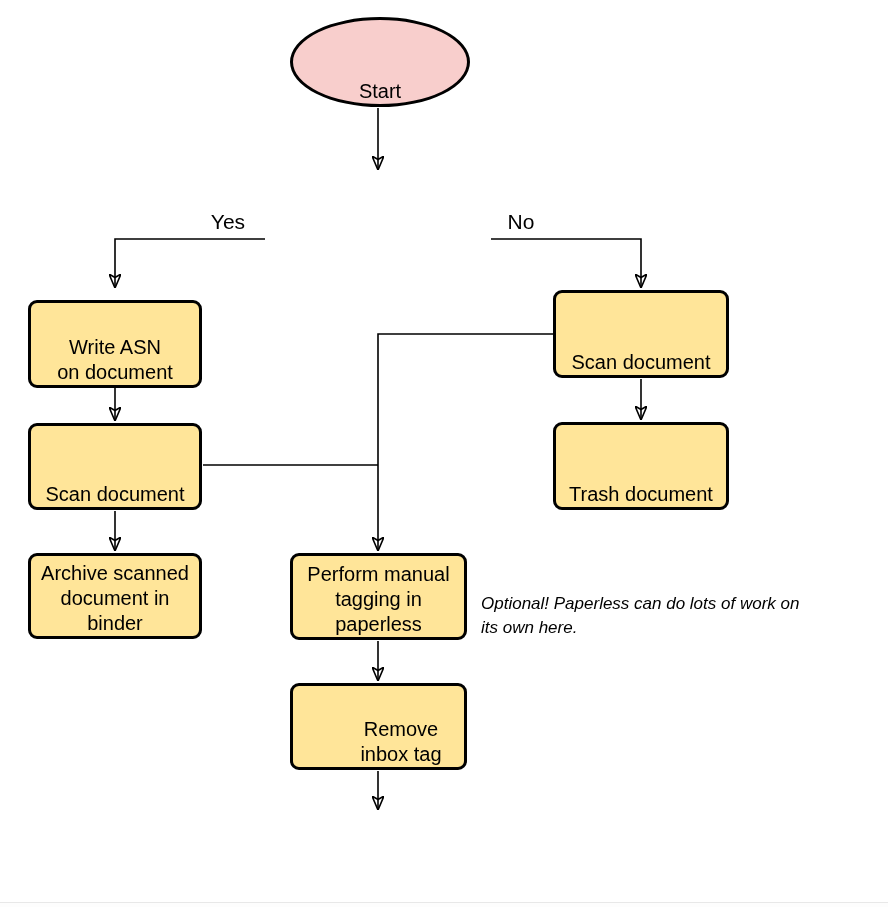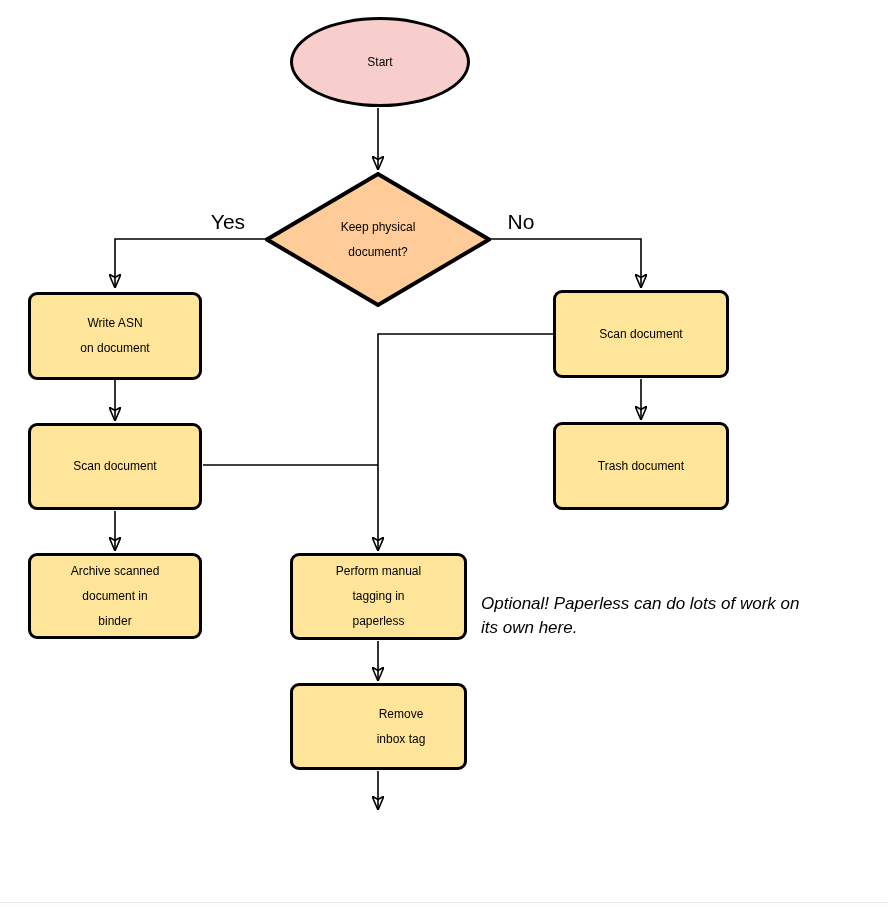--- a/index.html
+++ b/index.html
@@ -28,24 +28,24 @@
     width: 888px; height: 907px;
   }
   .edges path {
     fill: none;
     stroke: var(--stroke);
     stroke-width: 1.6px;
   }
   .node {
     position: absolute;
     display: flex;
-    align-items: center;
+    align-items: flex-end;
     justify-content: center;
     text-align: center;
-    font-size: 12px;
+    font-size: 20px;
     line-height: 25px;
     white-space: pre-line;
   }
   .rect-node {
     background: var(--process-fill);
     border: 3px solid var(--stroke);
     border-radius: 9px;
   }
   .ellipse-node {
     background: var(--terminal-fill);
@@ -116,32 +116,25 @@
     <path d="M203,465 L378,465"></path>
     <path d="M553,334 L378,334 L378,550" marker-end="url(#arrow)"></path>
     <path d="M378,641 L378,680" marker-end="url(#arrow)"></path>
     <path d="M378,771 L378,809" marker-end="url(#arrow)"></path>
   </svg>
 
   <div class="node ellipse-node" style="left:290px; top:17px; width:180px; height:90px;">
     <span>Start</span>
   </div>
 
-  <div class="node diamond-node" style="left:265px; top:172px; width:226px; height:135px;">
-    <svg viewBox="0 0 226 135" preserveAspectRatio="none">
-      <polygon points="113,2 224,67.5 113,133 2,67.5"></polygon>
-    </svg>
-    <div class="diamond-label">Keep physical
-document?</div>
-  </div>
 
   <span class="edge-label" style="left:200px; top:210px; width:56px;">Yes</span>
   <span class="edge-label" style="left:496px; top:210px; width:50px;">No</span>
 
-  <div class="node rect-node" style="left:28px; top:292px; width:174px; height:88px;">
+  <div class="node rect-node" style="left:28px; top:300px; width:174px; height:88px;">
     <span>Write ASN
 on document</span>
   </div>
 
   <div class="node rect-node" style="left:28px; top:423px; width:174px; height:87px;">
     <span>Scan document</span>
   </div>
 
   <div class="node rect-node" style="left:28px; top:553px; width:174px; height:86px;">
     <span>Archive scanned

